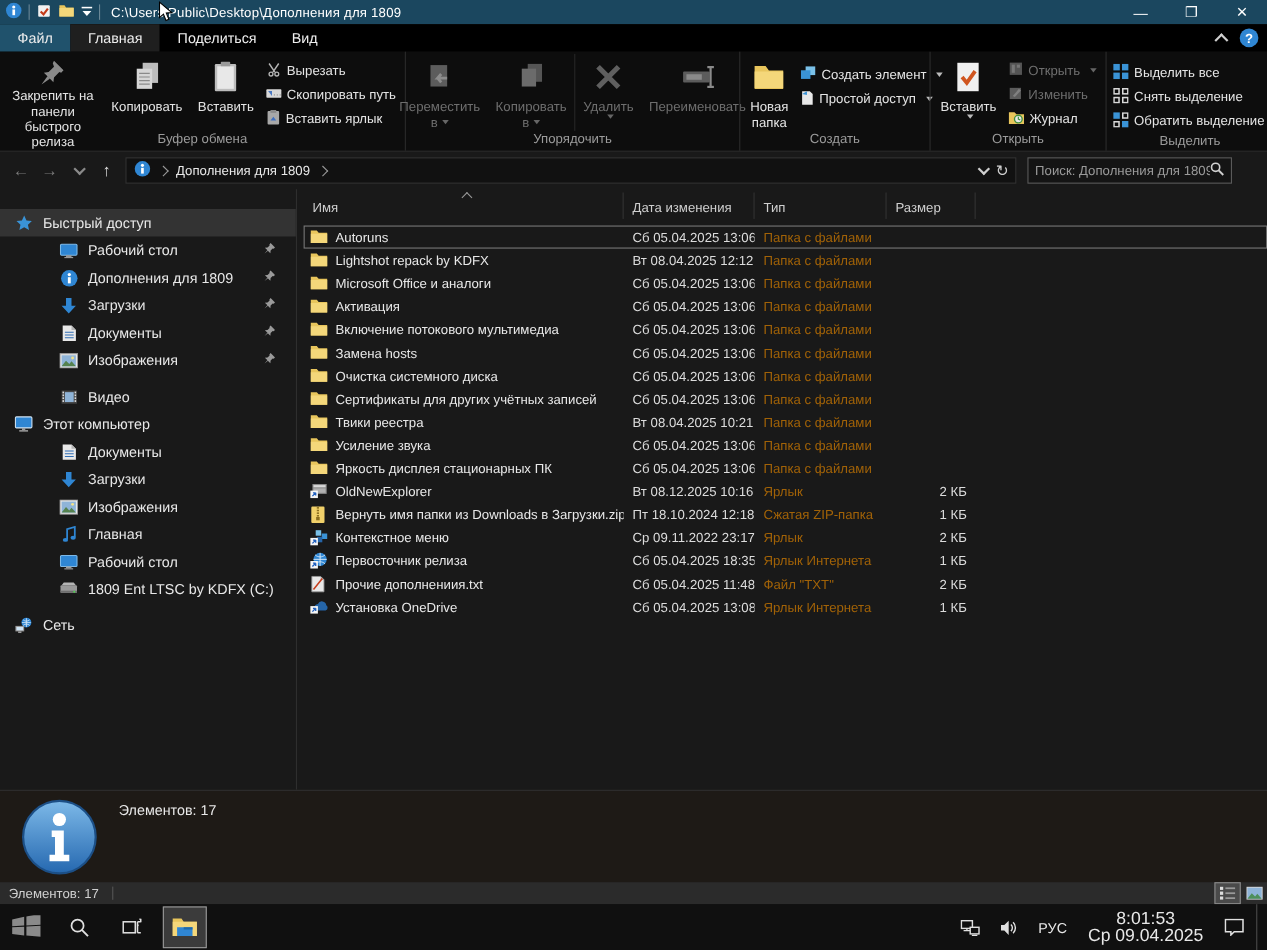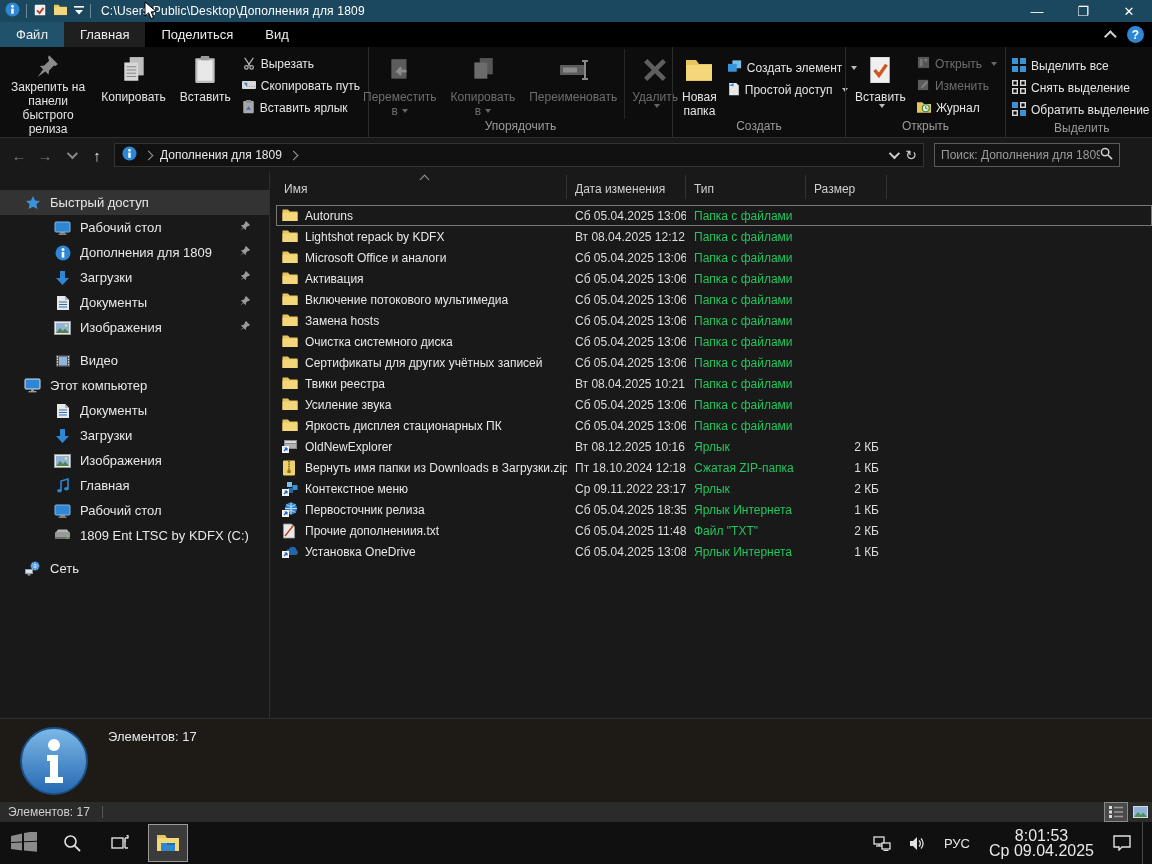--- a/index.html
+++ b/index.html
@@ -58,42 +58,42 @@
   .addr-right { margin-left:auto; display:flex; align-items:center; gap:8px; padding-right:6px; color:#cfcfcf; }
   .chev-dn { width:8px; height:8px; border-right:2px solid #cfcfcf; border-bottom:2px solid #cfcfcf; transform:rotate(45deg) translateY(-2px); }
   .searchbox { width:186px; height:24px; border:1px solid #5a5a5a; background:#141414; margin-left:10px;
     display:flex; align-items:center; font-size:12px; color:#9a9a9a; padding:0 6px; }
   .searchbox .ph { flex:1; white-space:nowrap; overflow:hidden; }
 
   
   .main { position:absolute; left:0; top:172px; width:1152px; height:546px; display:flex; }
   .sidebar { width:270px; height:100%; border-right:1px solid #2e2e2e; padding-top:18px; font-size:13px; color:#e8e8e8; overflow:hidden; }
   .side-item { height:25px; display:flex; align-items:center; padding-left:54px; position:relative; }
-  .side-item.root { padding-left:24px; }
+  .side-item.root { padding-left:13px; }
   .side-item.selected { background:#333333; }
   .side-item .sicon { width:17px; height:17px; margin-right:9px; display:flex; align-items:center; justify-content:center; flex:none; }
   .side-item .slabel { white-space:nowrap; }
   .side-item .pin { position:absolute; right:18px; top:5px; }
   .side-gap { height:8px; }
 
   .listpane { flex:1; position:relative; font-size:12px; color:#e8e8e8; }
   .lheader { position:absolute; left:6px; top:3px; right:0; height:24px; display:flex; color:#cfcfcf; }
   .hcell { display:flex; align-items:flex-end; padding:0 8px 3px 8px; border-right:1px solid #333; position:relative; }
   .hcell.c-name { width:291px; }
   .hcell.c-date { width:119px; }
   .hcell.c-type { width:120px; }
   .hcell.c-size { width:81px; }
   .sortmark { position:absolute; left:50%; top:1px; width:7px; height:7px; border-left:1.5px solid #9a9a9a; border-top:1.5px solid #9a9a9a; transform:rotate(45deg); }
   .rows { position:absolute; left:6px; top:33px; right:0; }
   .frow { height:21px; display:flex; align-items:center; }
   .frow.selected { outline:1px solid #777; outline-offset:-1px; }
   .cell { padding:0 8px; white-space:nowrap; overflow:hidden; }
   .cell.c-name { width:291px; display:flex; align-items:center; gap:7px; padding-left:6px; }
   .cell.c-date { width:119px; color:#dcdcdc; }
-  .cell.c-type { width:120px; color:#22c55e; }
+  .cell.c-type { width:120px; color:#a16207; }
   .cell.c-size { width:81px; text-align:right; color:#dcdcdc; }
   .ficon { width:16px; height:16px; flex:none; position:relative; }
 
   
   .details { position:absolute; left:0; top:718px; width:1152px; height:84px; background:#1e1a16;
     border-top:1px solid #2e2e2e; color:#e8e8e8; font-size:13px; }
   .bigicon { position:absolute; left:18px; top:6px; }
   .details .dtext { position:absolute; left:108px; top:10px; }
 
   
@@ -241,20 +241,21 @@
               <svg width="13" height="14" viewBox="0 0 14 16">
                   <rect x="1" y="1" width="12" height="14" rx="1" fill="#a8a8a8"></rect>
                   <rect x="4" y="0" width="6" height="3" fill="#8a8a8a"></rect>
                   <path d="M4 11l3-4 3 4z" fill="#3f6fbf"></path>
                 </svg>
             </span>
             <span>Вставить ярлык</span>
           </div>
         </div>
       </div>
+      <div class="rlabel">Буфер обмена</div>
     </div>
 
     <div class="rgroup" style="width:304px">
       <div class="rbody" style="justify-content:center">
         <div class="bigbtn disabled">
           <span class="bicon">
             <svg width="26" height="26" viewBox="0 0 24 24">
                 <rect x="4" y="2" width="14" height="18" fill="#5c5c5c"></rect>
                 <path d="M18 13l-8 0 3-3.5M10 13l3 3.5" stroke="#8c8c8c" stroke-width="2.4" fill="none"></path>
               </svg>
@@ -268,45 +269,45 @@
         <div class="bigbtn disabled">
           <span class="bicon">
             <svg width="26" height="26" viewBox="0 0 24 24">
                 <rect x="9" y="1" width="12" height="15" fill="#555"></rect>
                 <rect x="4" y="5" width="12" height="15" fill="#6b6b6b"></rect>
               </svg>
           </span>
           <span>Копировать</span>
           <span class="subline">
               <span>в</span>
+              <span class="dd"></span>
+            </span>
+        </div>
+        <div class="bigbtn disabled" style="border-left:1px solid #262626">
+          <span class="bicon">
+            <svg width="28" height="28" viewBox="0 0 24 24">
+                <path d="M4 4l16 16M20 4L4 20" stroke="#5f5f5f" stroke-width="4"></path>
+              </svg>
+          </span>
+          <span>Удалить</span>
+          <span class="subline">
               <span class="dd"></span>
             </span>
         </div>
         <div class="bigbtn disabled">
           <span class="bicon">
             <svg width="30" height="22" viewBox="0 0 30 22">
                 <rect x="2" y="6" width="24" height="10" rx="1" fill="#5c5c5c"></rect>
                 <rect x="5" y="8.5" width="14" height="5" fill="#8a8a8a"></rect>
                 <line x1="27" y1="2" x2="27" y2="20" stroke="#8a8a8a" stroke-width="2"></line>
                 <line x1="24" y1="2" x2="30" y2="2" stroke="#8a8a8a" stroke-width="2"></line>
                 <line x1="24" y1="20" x2="30" y2="20" stroke="#8a8a8a" stroke-width="2"></line>
               </svg>
           </span>
           <span>Переименовать</span>
-        </div>
-        <div class="bigbtn disabled" style="border-left:1px solid #262626">
-          <span class="bicon">
-            <svg width="28" height="28" viewBox="0 0 24 24">
-                <path d="M4 4l16 16M20 4L4 20" stroke="#5f5f5f" stroke-width="4"></path>
-              </svg>
-          </span>
-          <span>Удалить</span>
-          <span class="subline">
-              <span class="dd"></span>
-            </span>
         </div>
       </div>
       <div class="rlabel">Упорядочить</div>
     </div>
 
     <div class="rgroup" style="width:173px">
       <div class="rbody">
         <div class="bigbtn">
           <span class="bicon">
             <svg width="30" height="26" viewBox="0 0 30 26">

